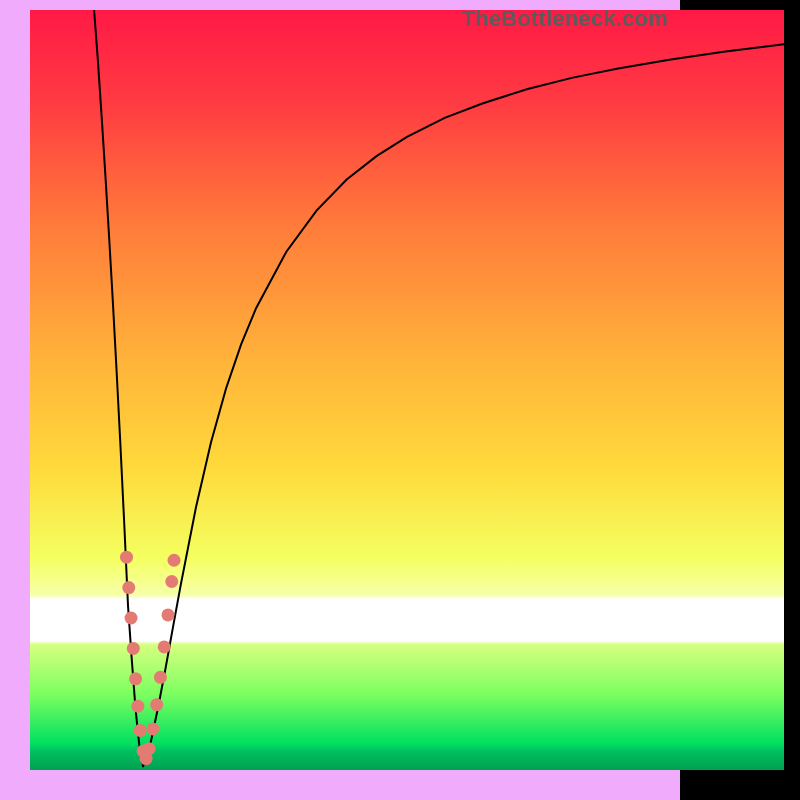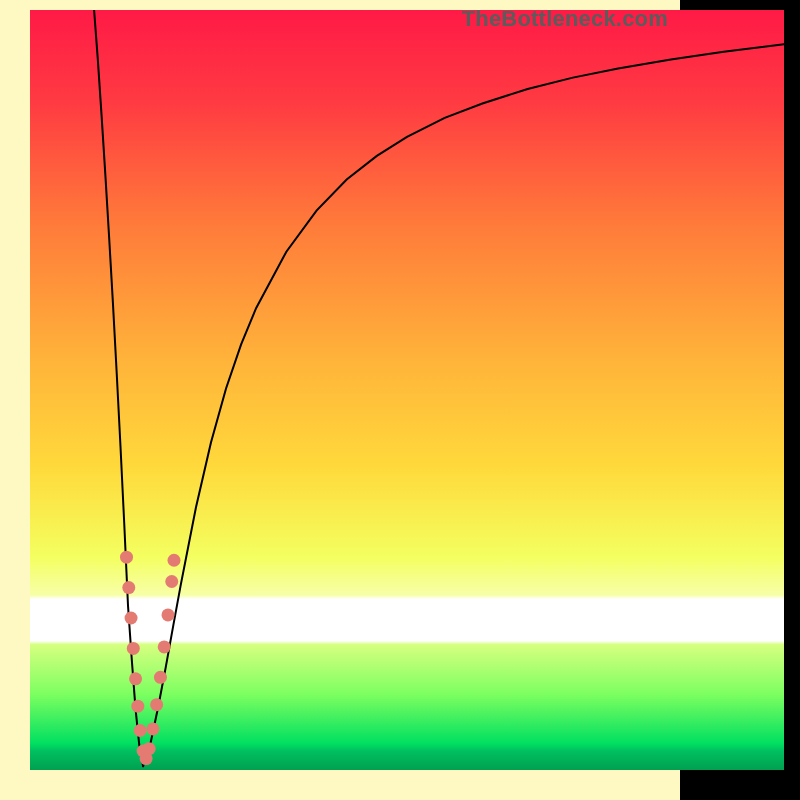--- a/index.html
+++ b/index.html
@@ -1,16 +1,16 @@
 <!DOCTYPE html>
 <html><head>
 <meta charset="utf-8">
 <style>
   html,body{margin:0;padding:0;width:800px;height:800px;background:#000;overflow:hidden}
-  .frame{position:absolute;left:0;top:0;width:680px;height:800px;background:#fef9c3}
+  .frame{position:absolute;left:0;top:0;width:680px;height:800px;background:#f0abfc}
   .plot{position:absolute;left:30px;top:10px;width:754px;height:760px;overflow:hidden}
   .plot svg{display:block;width:754px;height:760px}
   .wm{position:absolute;right:12px;top:6px;font:600 22px Arial,Helvetica,sans-serif;color:#5c5c5c;letter-spacing:.2px}
 </style>
 </head>
 <body>
 
 <div class="frame">
   <div class="plot">
     <svg viewBox="0 0 754 760">

